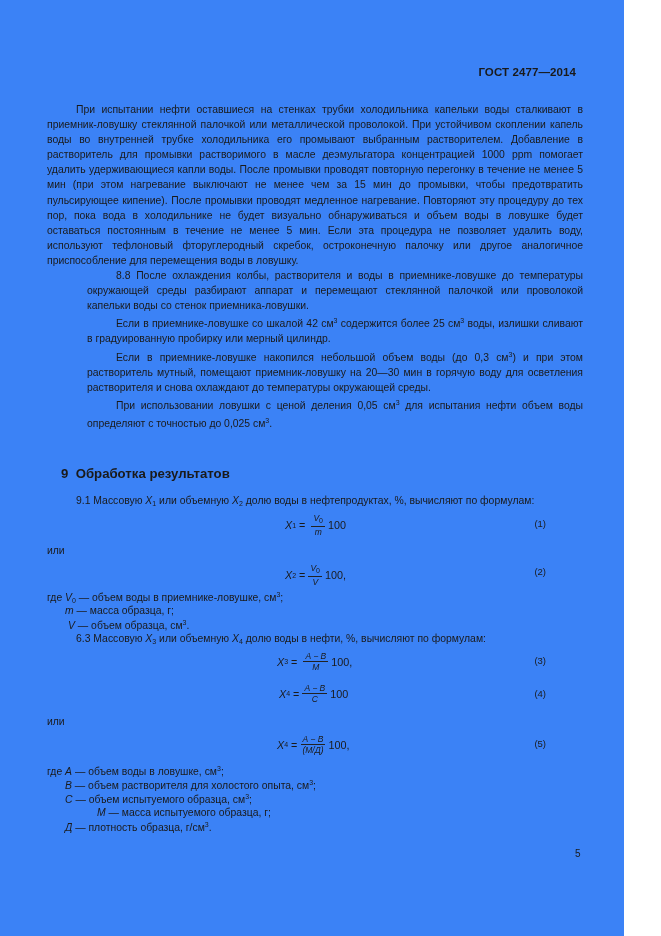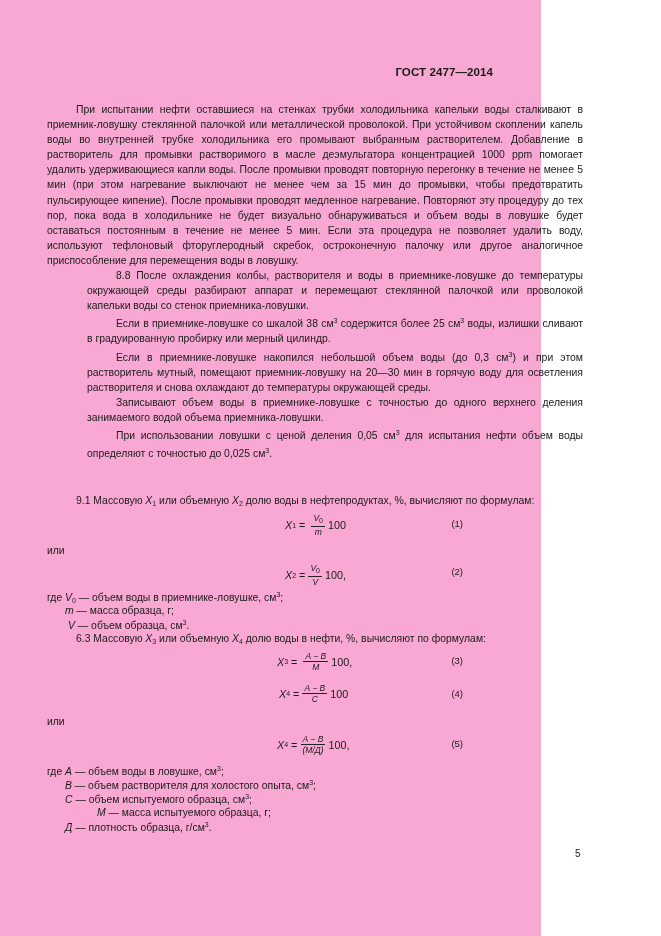--- a/index.html
+++ b/index.html
@@ -1,18 +1,18 @@
 <!DOCTYPE html>
 <html><head>
 <meta charset="utf-8">
 <style>
   html, body { margin: 0; padding: 0; background: #ffffff; }
   body { width: 661px; height: 936px; position: relative; overflow: hidden;
          font-family: "Liberation Sans", sans-serif; color: #1a1a1a; }
-  .page { position: absolute; left: 0; top: 0; width: 541px; height: 936px; background: #f9a8d4; }
+  .page { position: absolute; left: 0; top: 0; width: 624px; height: 936px; background: #3b82f6; }
   .header { position: absolute; right: 48px; top: 66px; font-weight: bold; font-size: 11.5px; letter-spacing: 0.1px; }
   .text { position: absolute; left: 47px; width: 536px; font-size: 10.4px; line-height: 15.1px; text-align: justify; }
   .p { margin: 0; }
   .ind { text-indent: 29px; margin-left: 40px; }
   .lead { text-indent: 29px; }
   .h9 { position: absolute; left: 61px; top: 466px; font-weight: bold; font-size: 13.2px; }
   .line { position: absolute; font-size: 10.4px; white-space: nowrap; }
   i { font-style: italic; }
   sub { font-size: 7px; vertical-align: -2px; }
   sup { font-size: 7px; vertical-align: 4px; }
@@ -26,26 +26,28 @@
 </head>
 <body>
 
 <div class="page">
 
   <div class="header">ГОСТ 2477—2014</div>
 
   <div class="text" style="top:102px;">
     <p class="p lead">При испытании нефти оставшиеся на стенках трубки холодильника капельки воды сталкивают в приемник-ловушку стеклянной палочкой или металлической проволокой. При устойчивом скоплении капель воды во внутренней трубке холодильника его промывают выбранным растворителем. Добавление в растворитель для промывки растворимого в масле деэмульгатора концентрацией 1000 ppm помогает удалить удерживающиеся капли воды. После промывки проводят повторную перегонку в течение не менее 5 мин (при этом нагревание выключают не менее чем за 15 мин до промывки, чтобы предотвратить пульсирующее кипение). После промывки проводят медленное нагревание. Повторяют эту процедуру до тех пор, пока вода в холодильнике не будет визуально обнаруживаться и объем воды в ловушке будет оставаться постоянным в течение не менее 5 мин. Если эта процедура не позволяет удалить воду, используют тефлоновый фторуглеродный скребок, остроконечную палочку или другое аналогичное приспособление для перемещения воды в ловушку.</p>
     <p class="p ind">8.8  После охлаждения колбы, растворителя и воды в приемнике-ловушке до температуры окружающей среды разбирают аппарат и перемещают стеклянной палочкой или проволокой капельки воды со стенок приемника-ловушки.</p>
-    <p class="p ind"><span>Если в приемнике-ловушке со шкалой 38 см</span><sup>3</sup><span> содержится более 25 см</span><sup>3</sup><span> воды, излишки сливают в градуированную пробирку или мерный цилиндр.</span></p>
+    <p class="p ind"><span>Если в приемнике-ловушке со шкалой 42 см</span><sup>3</sup><span> содержится более 25 см</span><sup>3</sup><span> воды, излишки сливают в градуированную пробирку или мерный цилиндр.</span></p>
     <p class="p ind"><span>Если в приемнике-ловушке накопился небольшой объем воды (до 0,3 см</span><sup>3</sup><span>) и при этом растворитель мутный, помещают приемник-ловушку на 20—30 мин в горячую воду для осветления растворителя и снова охлаждают до температуры окружающей среды.</span></p>
-    <p class="p ind">Записывают объем воды в приемнике-ловушке с точностью до одного верхнего деления занимаемого водой объема приемника-ловушки.</p>
     <p class="p ind"><span>При использовании ловушки с ценой деления 0,05 см</span><sup>3</sup><span> для испытания нефти объем воды определяют с точностью до 0,025 см</span><sup>3</sup><span>.</span></p>
   </div>
 
+  <div class="h9">
+    <span>9</span>&nbsp;&nbsp;<span>Обработка результатов</span>
+  </div>
 
   <div class="line" style="left:76px; top:495px;">
     <span>9.1  Массовую </span><i>X</i><sub>1</sub><span> или объемную </span><i>X</i><sub>2</sub><span> долю воды в нефтепродуктах, %, вычисляют по формулам:</span>
   </div>
 
   <div class="formula" style="left:285px; top:513px;">
     <i>X</i><sub>1</sub>&nbsp;=&nbsp;
     <span class="frac">
         <span class="num"><i>V</i><sub>0</sub></span>
         <span class="den"><i>m</i></span>

